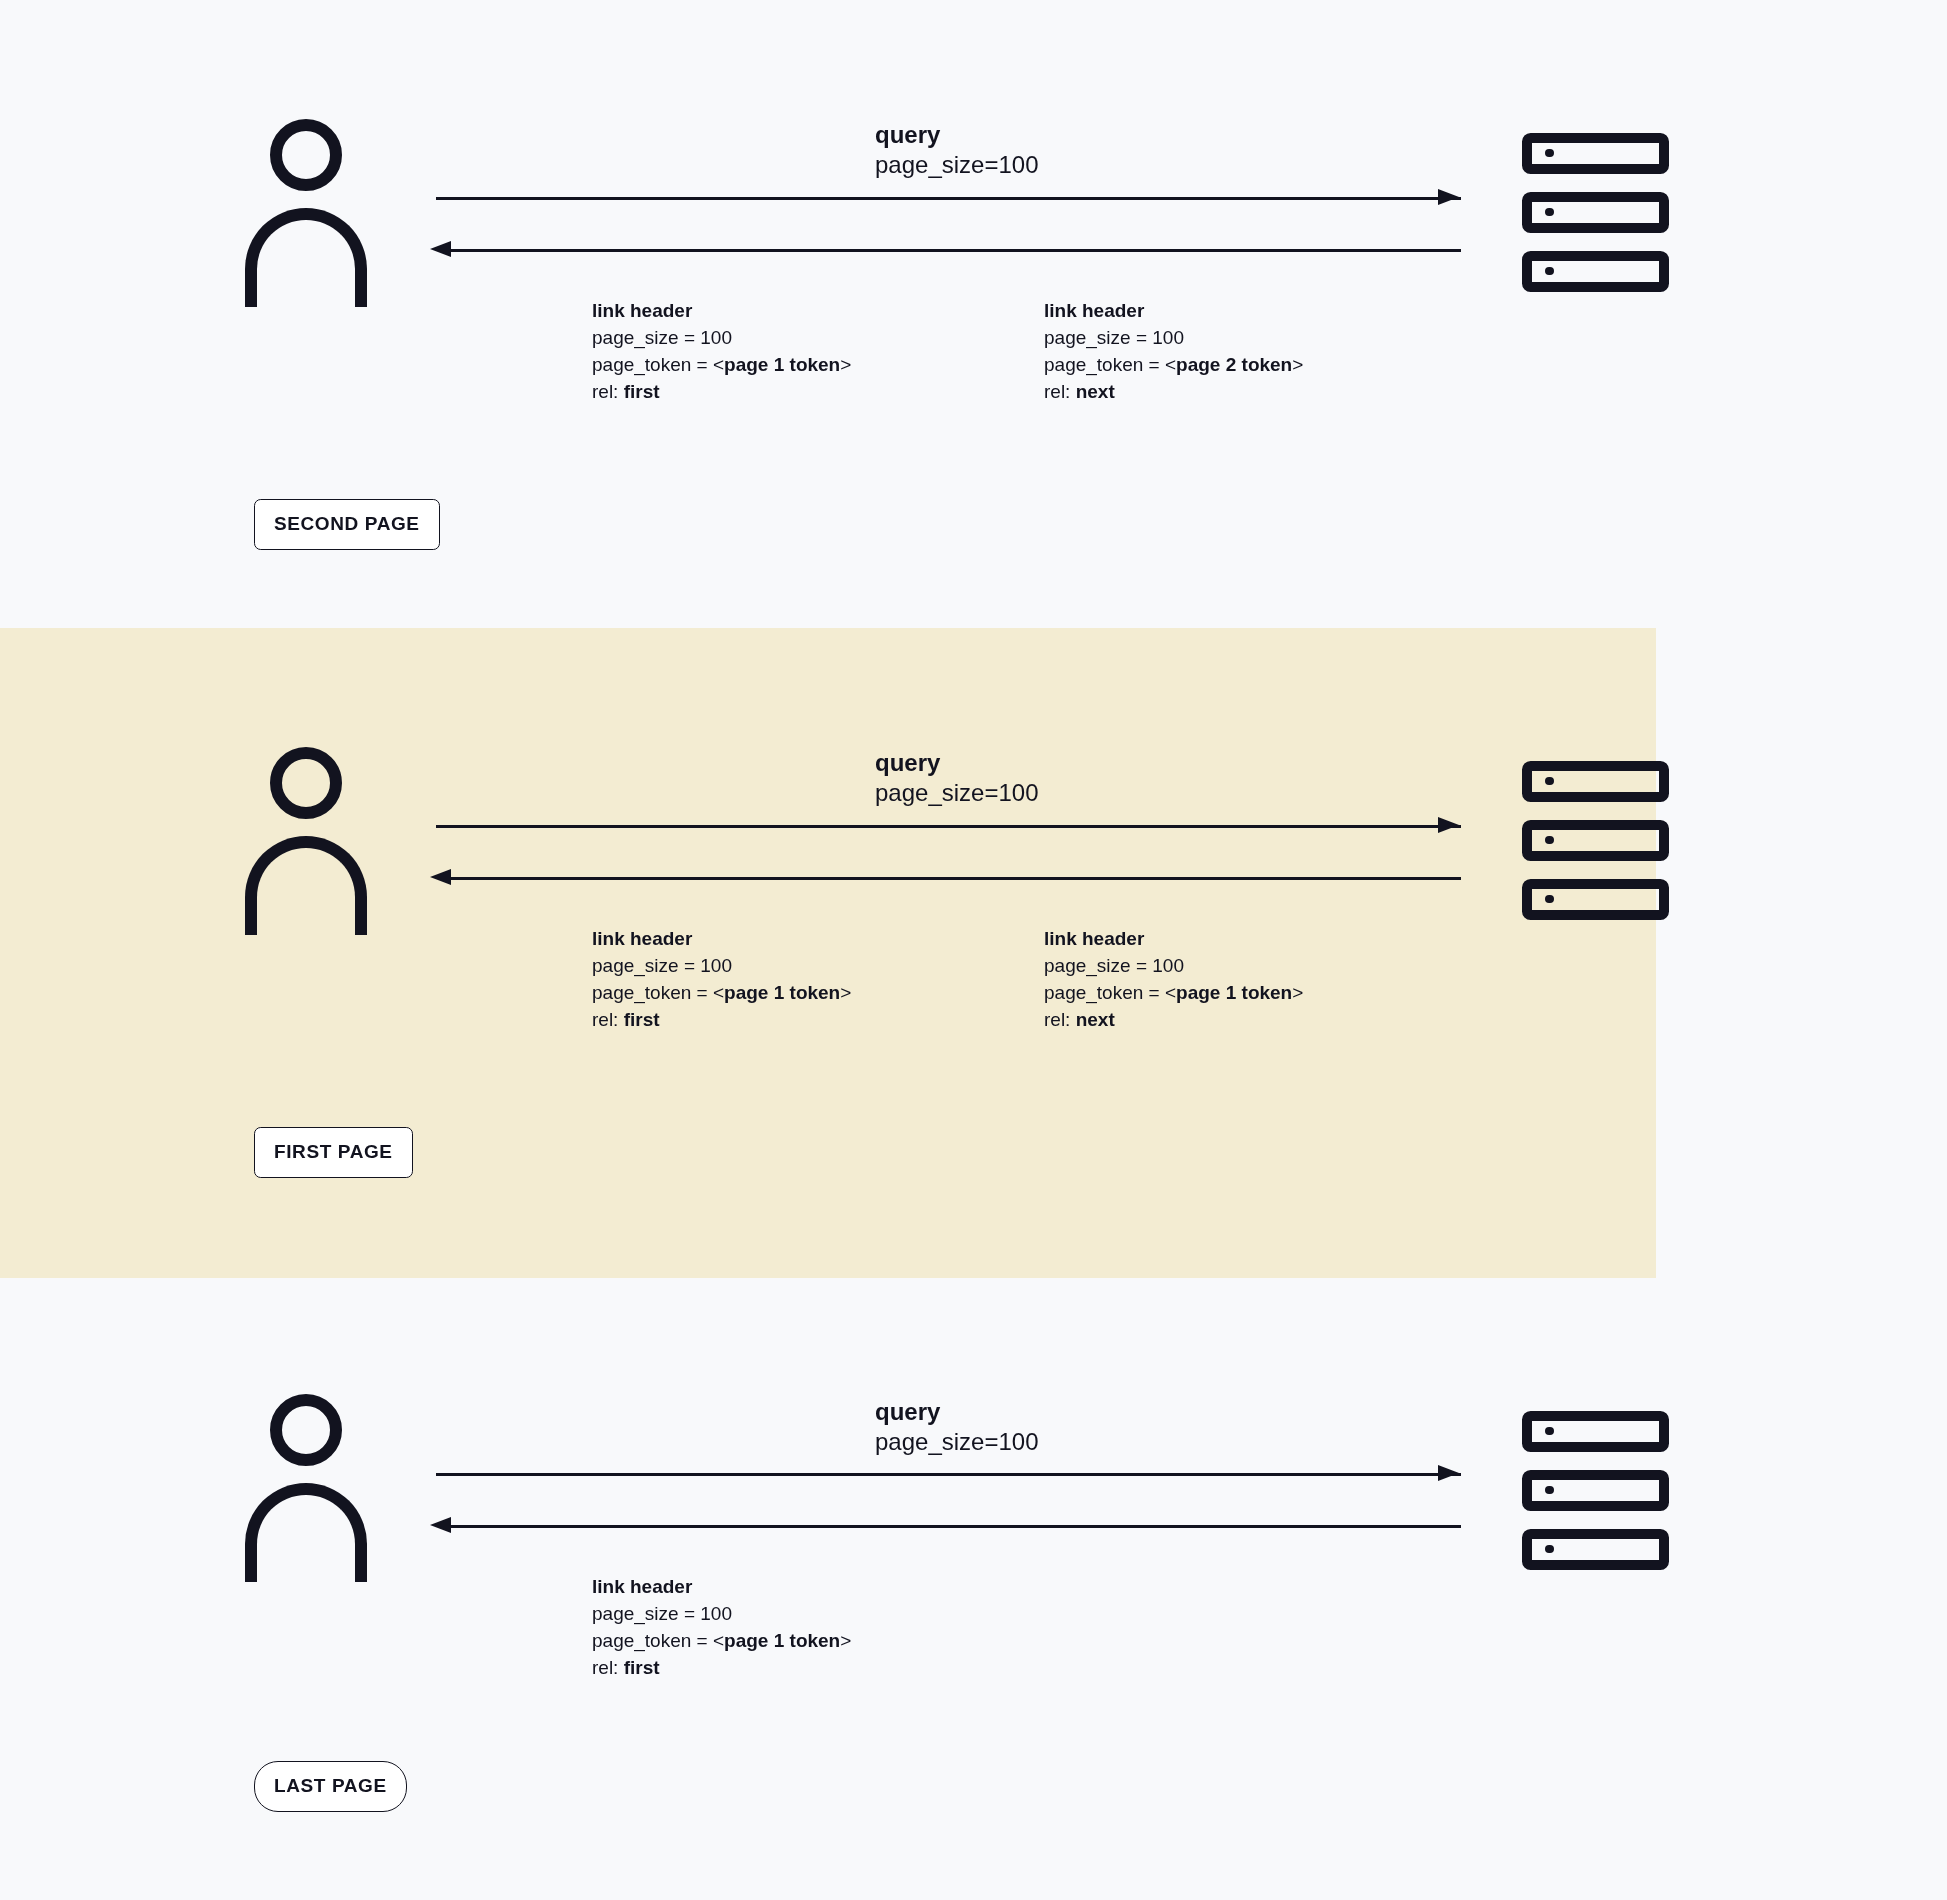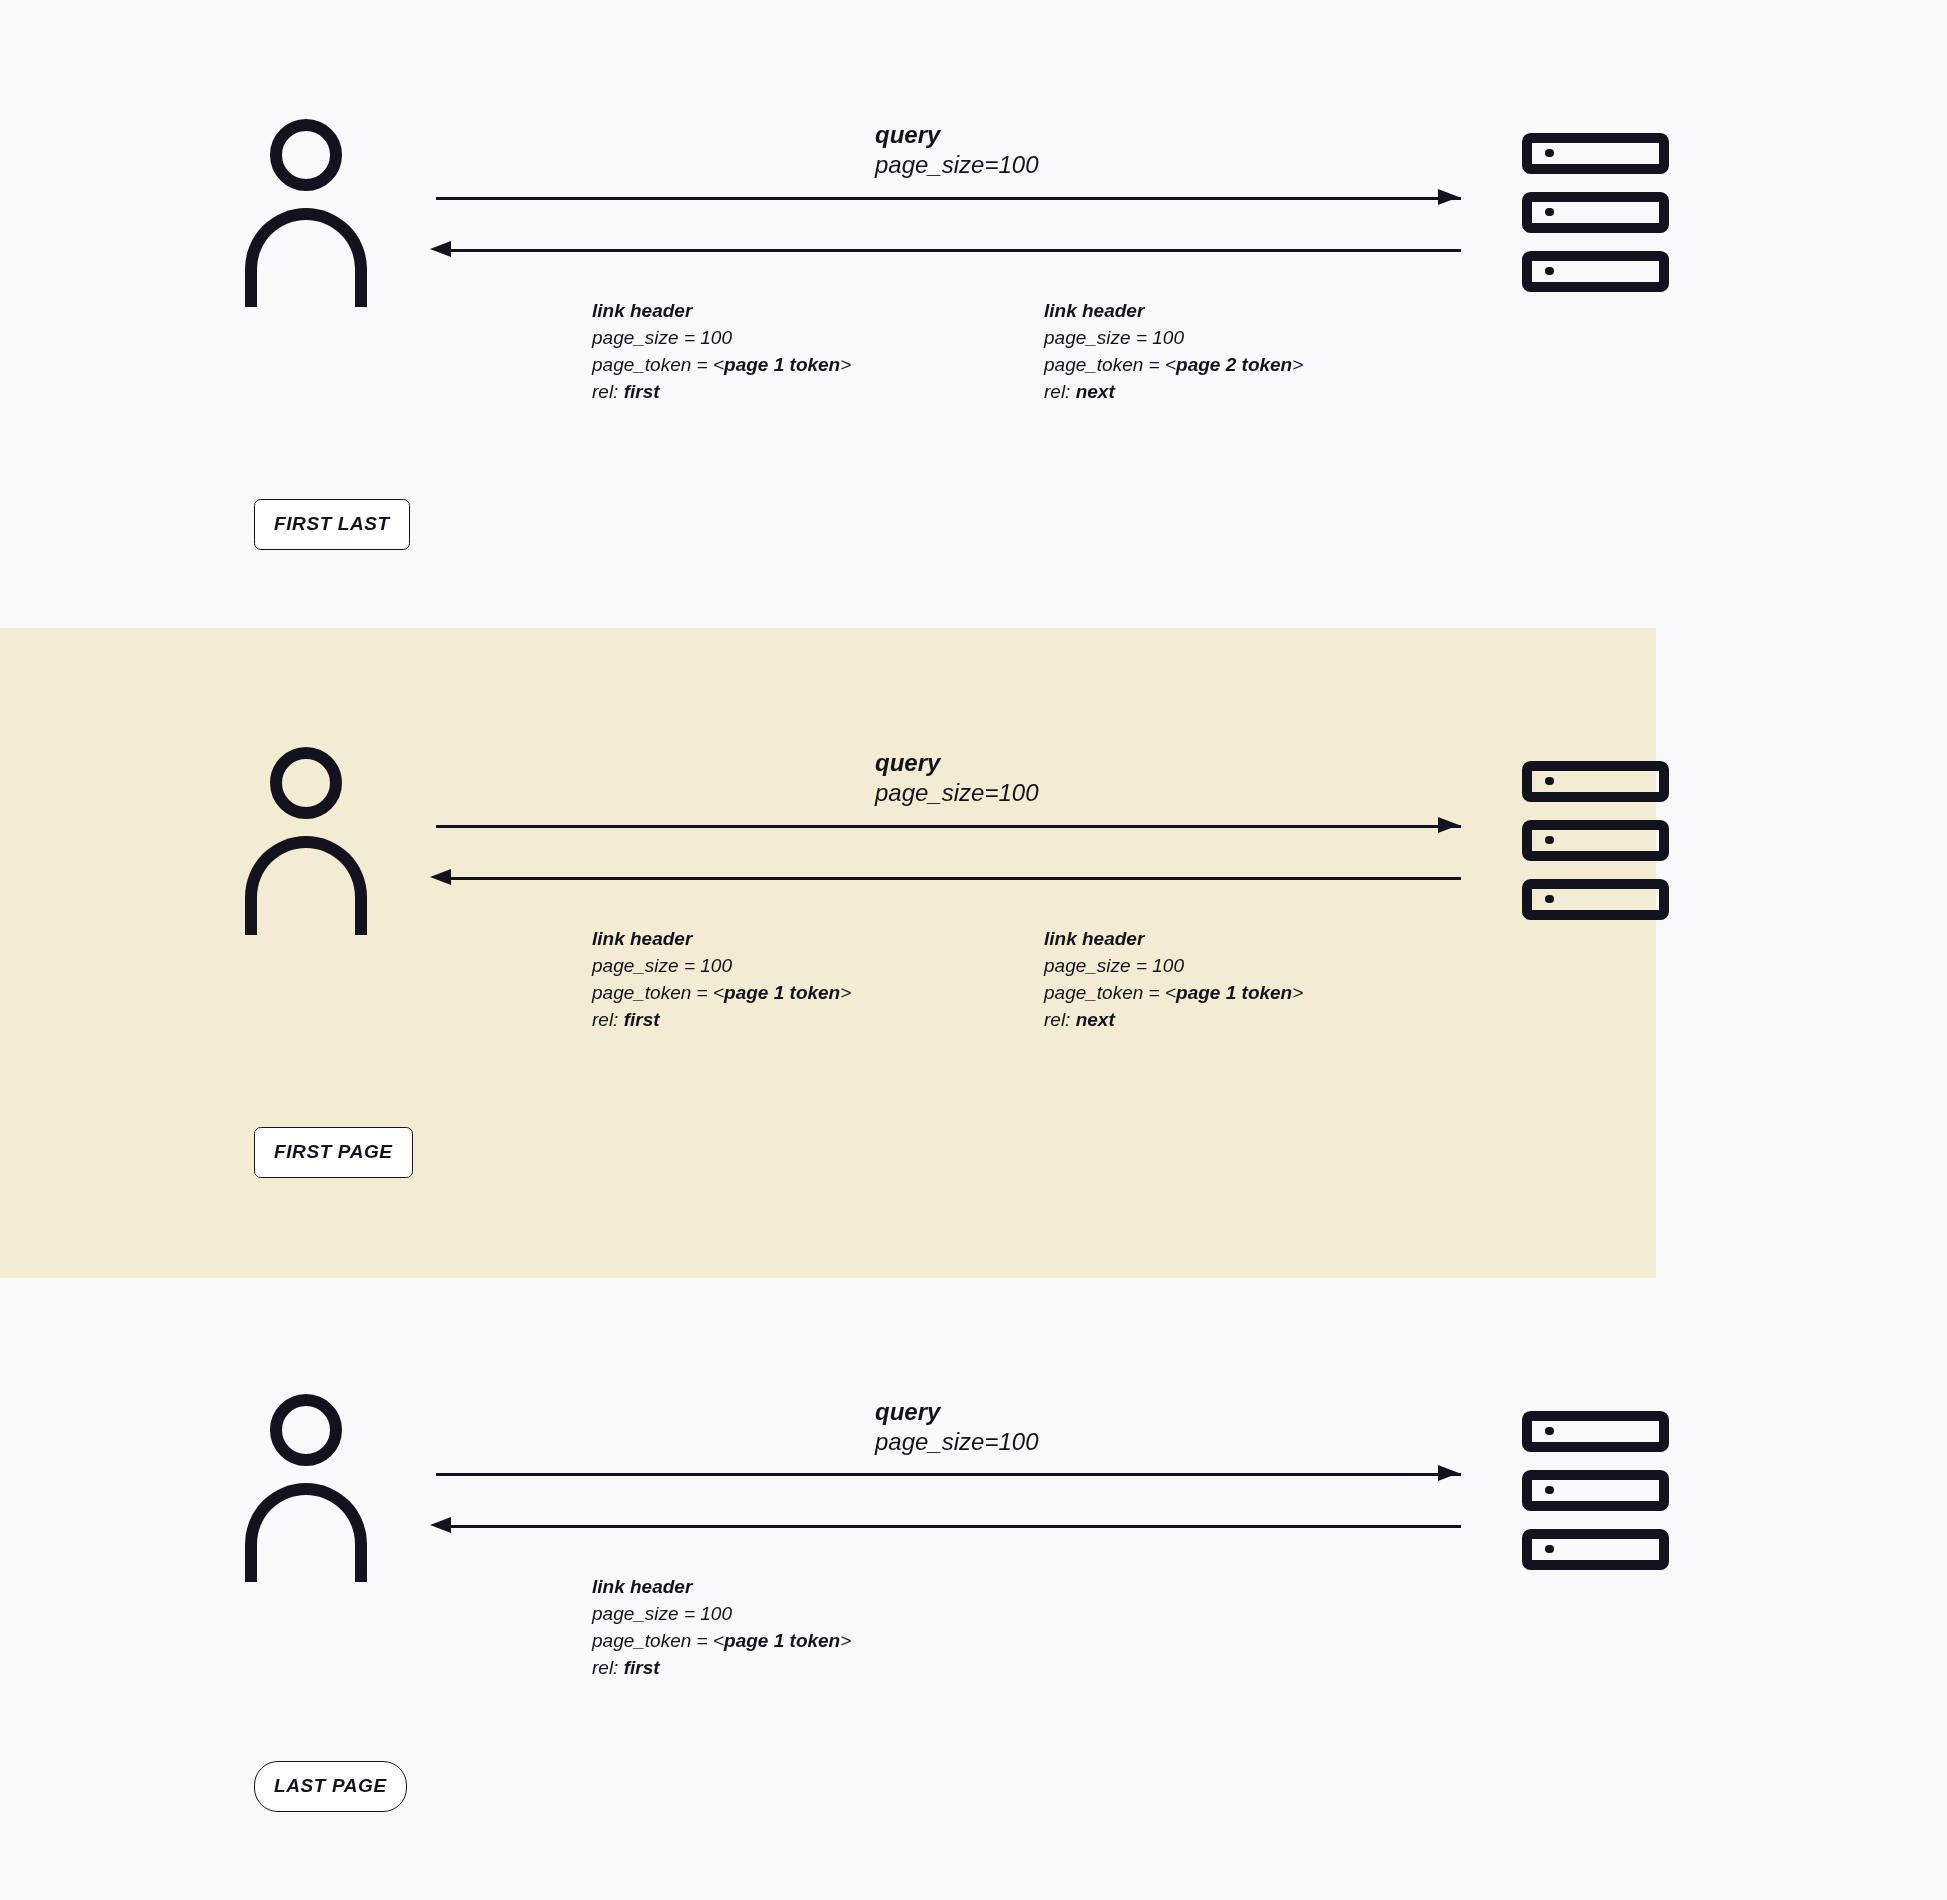--- a/index.html
+++ b/index.html
@@ -12,21 +12,20 @@
     color: #12131f;
     background: #f8f9fb;
   }
   .diagram {
     width: 1948px;
   }
   .section {
     position: relative;
     width: 1656px;
     box-sizing: border-box;
-    font-style: italic;
   }
   .section.light { background: #f8f9fb; }
   .section.cream { background: #f3ecd2; }
 
   .section-1 { height: 628px; }
   .section-2 { height: 650px; }
   .section-3 { height: 623px; }
 
   
   .person {
@@ -193,21 +192,21 @@
       <div><span>rel: </span><b>first</b></div>
     </div>
 
     <div class="link-block" style="left:1044px; top:298px;">
       <div class="title">link header</div>
       <div>page_size = 100</div>
       <div><span>page_token = &lt;</span><b>page 2 token</b><span>&gt;</span></div>
       <div><span>rel: </span><b>next</b></div>
     </div>
 
-    <div class="page-badge" style="left:254px; top:499px;">FIRST LAST</div>
+    <div class="page-badge" style="left:254px; top:499px;">SECOND PAGE</div>
   </div>
 
   <div class="section cream section-2">
 
     <div class="person" style="top:119px;">
       <div class="head"></div>
       <div class="body"></div>
     </div>
 
     <div class="server" style="top:133px;">

